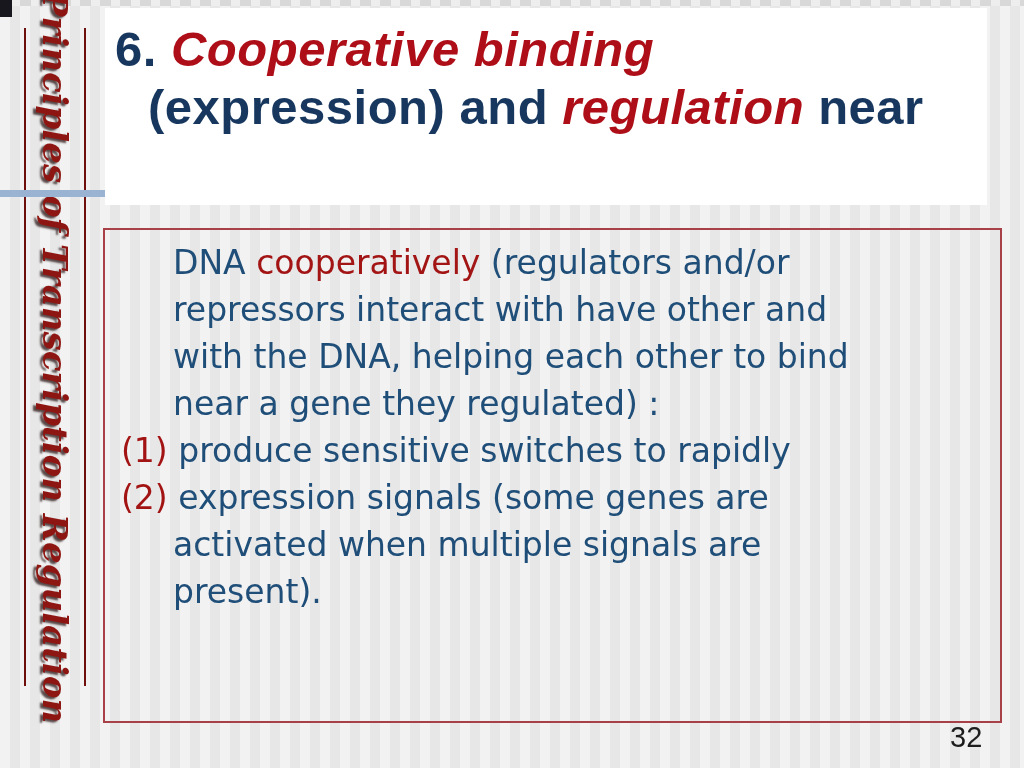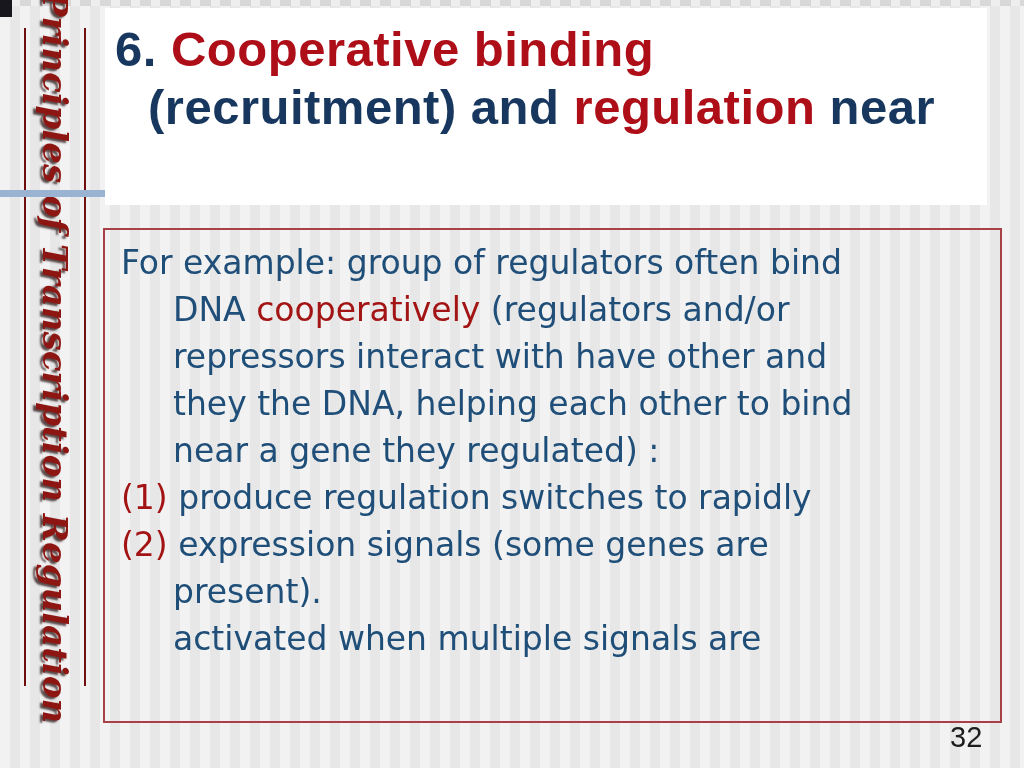--- a/index.html
+++ b/index.html
@@ -27,21 +27,21 @@
 
   
   .accent-line{position:absolute;left:0;top:190px;width:105px;height:7px;background:var(--accent-line-blue);}
 
   
   .title-box{position:absolute;left:105px;top:8px;width:882px;height:197px;background:var(--title-bg);}
   .title{padding:12px 0 0 10px;font-weight:bold;font-size:49px;line-height:58px;letter-spacing:.5px;}
   .title .tline{white-space:nowrap;}
   .title .tline.indent{padding-left:33px;}
   .title .c-navy{color:var(--title-navy);}
-  .title .c-red{color:var(--title-red);}
+  .title .c-red{color:var(--title-red);font-style:italic;}
 
   
   .content-box{position:absolute;left:103px;top:228px;width:895px;height:491px;
     border:2px solid var(--box-border-red);box-sizing:content-box;}
   .bodytext{padding:9px 0 0 16px;font-family:"DejaVu Sans",sans-serif;
     font-size:33px;line-height:47px;}
   .bodytext .tline{white-space:nowrap;}
   .bodytext .tline.indent{padding-left:52px;}
   .bodytext .c-navy{color:var(--body-navy);}
   .bodytext .c-red{color:var(--body-red);font-weight:normal;}
@@ -61,33 +61,32 @@
 
   <div class="sidebar-rotated">
     <span class="vtext">Principles of Transcription Regulation</span>
   </div>
 
   <div class="accent-line"></div>
 
   <div class="title-box">
     <div class="title">
         <div class="tline"><span class="c-navy">6. </span><span class="c-red">Cooperative binding</span></div>
-        <div class="tline indent"><span class="c-navy">(recruitment) and </span><span class="c-red">regulation</span><span class="c-navy"> near</span></div>
+        <div class="tline indent"><span class="c-navy">(expression) and </span><span class="c-red">regulation</span><span class="c-navy"> near</span></div>
       </div>
   </div>
 
   <div class="content-box">
     <div class="bodytext">
-        <div class="tline"><span class="c-navy">For example: group of regulators often bind</span></div>
         <div class="tline indent"><span class="c-navy">DNA </span><span class="c-red">cooperatively</span><span class="c-navy"> (regulators and/or</span></div>
         <div class="tline indent"><span class="c-navy">repressors interact with have other and</span></div>
-        <div class="tline indent"><span class="c-navy">they the DNA, helping each other to bind</span></div>
+        <div class="tline indent"><span class="c-navy">with the DNA, helping each other to bind</span></div>
         <div class="tline indent"><span class="c-navy">near a gene they regulated) :</span></div>
-        <div class="tline"><span class="c-red">(1) </span><span class="c-navy">produce regulation switches to rapidly</span></div>
+        <div class="tline"><span class="c-red">(1) </span><span class="c-navy">produce sensitive switches to rapidly</span></div>
         <div class="tline"><span class="c-red">(2) </span><span class="c-navy">expression signals (some genes are</span></div>
+        <div class="tline indent"><span class="c-navy">activated when multiple signals are</span></div>
         <div class="tline indent"><span class="c-navy">present).</span></div>
-        <div class="tline indent"><span class="c-navy">activated when multiple signals are</span></div>
       </div>
   </div>
 
   <div class="page-number">32</div>
 
 </div>
 
 </body></html>

